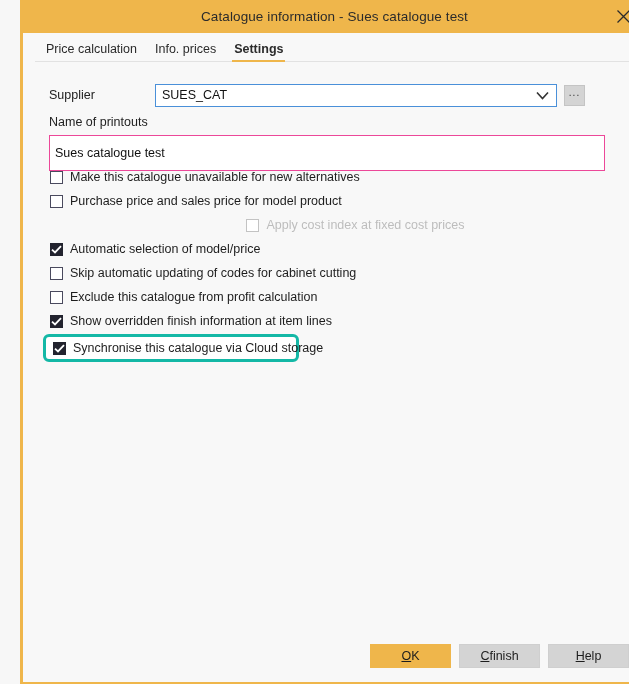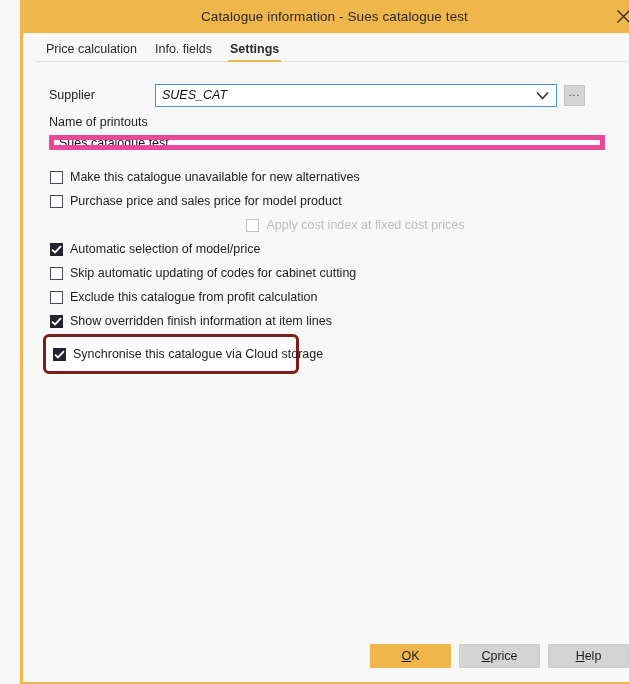--- a/index.html
+++ b/index.html
@@ -116,21 +116,20 @@
   .combo {
     position: relative;
     width: 402px;
     height: 23px;
     box-sizing: border-box;
     background: #ffffff;
     border: 1.6px solid #4a90d9;
     display: flex;
     align-items: center;
     cursor: pointer;
-    font-style: italic;
   }
   .combo-value {
     padding-left: 6px;
     font-size: 12.5px;
     color: #111;
   }
   .combo-arrow {
     position: absolute;
     right: 6px; top: 0; bottom: 0;
     display: flex;
@@ -161,24 +160,24 @@
     left: 26px;
     top: 53px;
     font-size: 12.5px;
     color: #222;
   }
   .printouts-input {
     position: absolute;
     left: 26px;
     top: 73px;
     width: 556px;
-    height: 15px;
+    height: 36px;
     box-sizing: border-box;
     background: #ffffff;
-    border: 5px solid #ec4899;
+    border: 1px solid #ec4899;
     font-family: "Liberation Sans", sans-serif;
     font-size: 12.5px;
     color: #111;
     padding: 0 5px;
     outline: none;
   }
 
   
   .checklist {
     position: absolute;
@@ -198,23 +197,23 @@
     padding-left: 42px;
     justify-content: center;
   }
   .check-row.disabled {
     cursor: default;
   }
   .check-row.highlighted {
     padding-left: 0;
     margin-left: 20px;
     width: 256px;
-    height: 40px;
-    box-sizing: border-box;
-    border: 3px solid #7f1d1d;
+    height: 28px;
+    box-sizing: border-box;
+    border: 3px solid #14b8a6;
     border-radius: 6px;
     background: #ffffff;
     padding-left: 7px;
     margin-top: 1px;
   }
   .cb {
     width: 13px;
     height: 13px;
     min-width: 13px;
     box-sizing: border-box;
@@ -279,21 +278,21 @@
     <div class="title-text">Catalogue information - Sues catalogue test</div>
     <div class="close-btn">
       <svg width="15" height="15" viewBox="0 0 15 15" aria-hidden="true">
         <path d="M1.5 1.5 L13.5 13.5 M13.5 1.5 L1.5 13.5" stroke="#2b2b2b" stroke-width="1.3" fill="none"></path>
       </svg>
     </div>
   </div>
 
   <div class="tabstrip">
     <div class="tab">Price calculation</div>
-    <div class="tab">Info. fields</div>
+    <div class="tab">Info. prices</div>
     <div class="tab active">Settings</div>
   </div>
 
   <div class="content">
 
     <div class="row-supplier">
       <div class="field-label">Supplier</div>
       <div class="combo">
         <span class="combo-value">SUES_CAT</span>
         <span class="combo-arrow">
@@ -365,21 +364,21 @@
 
     </div>
 
     <div class="footer">
       <div class="btn primary">
           <u>O</u>
           <span>K</span>
         </div>
       <div class="btn">
           <u>C</u>
-          <span>price</span>
+          <span>finish</span>
         </div>
       <div class="btn">
           <u>H</u>
           <span>elp</span>
         </div>
     </div>
 
   </div>
 </div>
 

